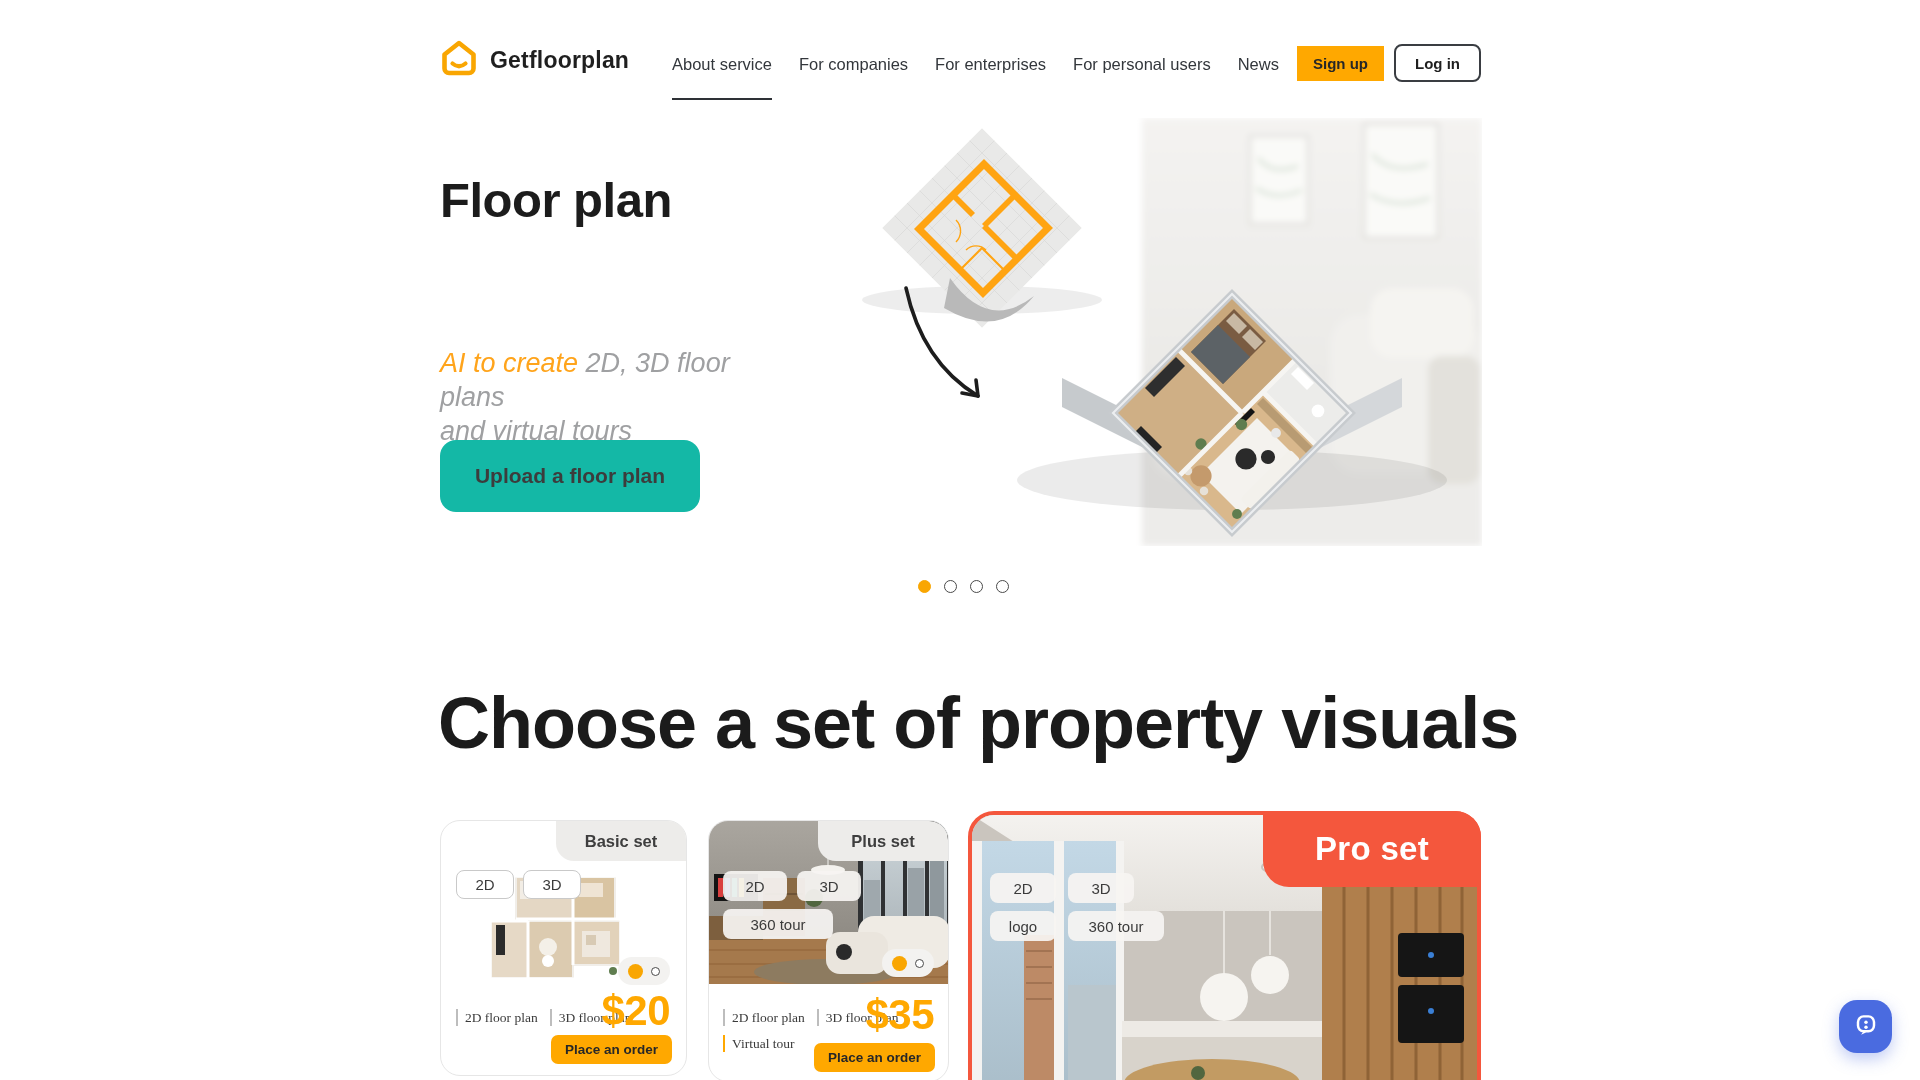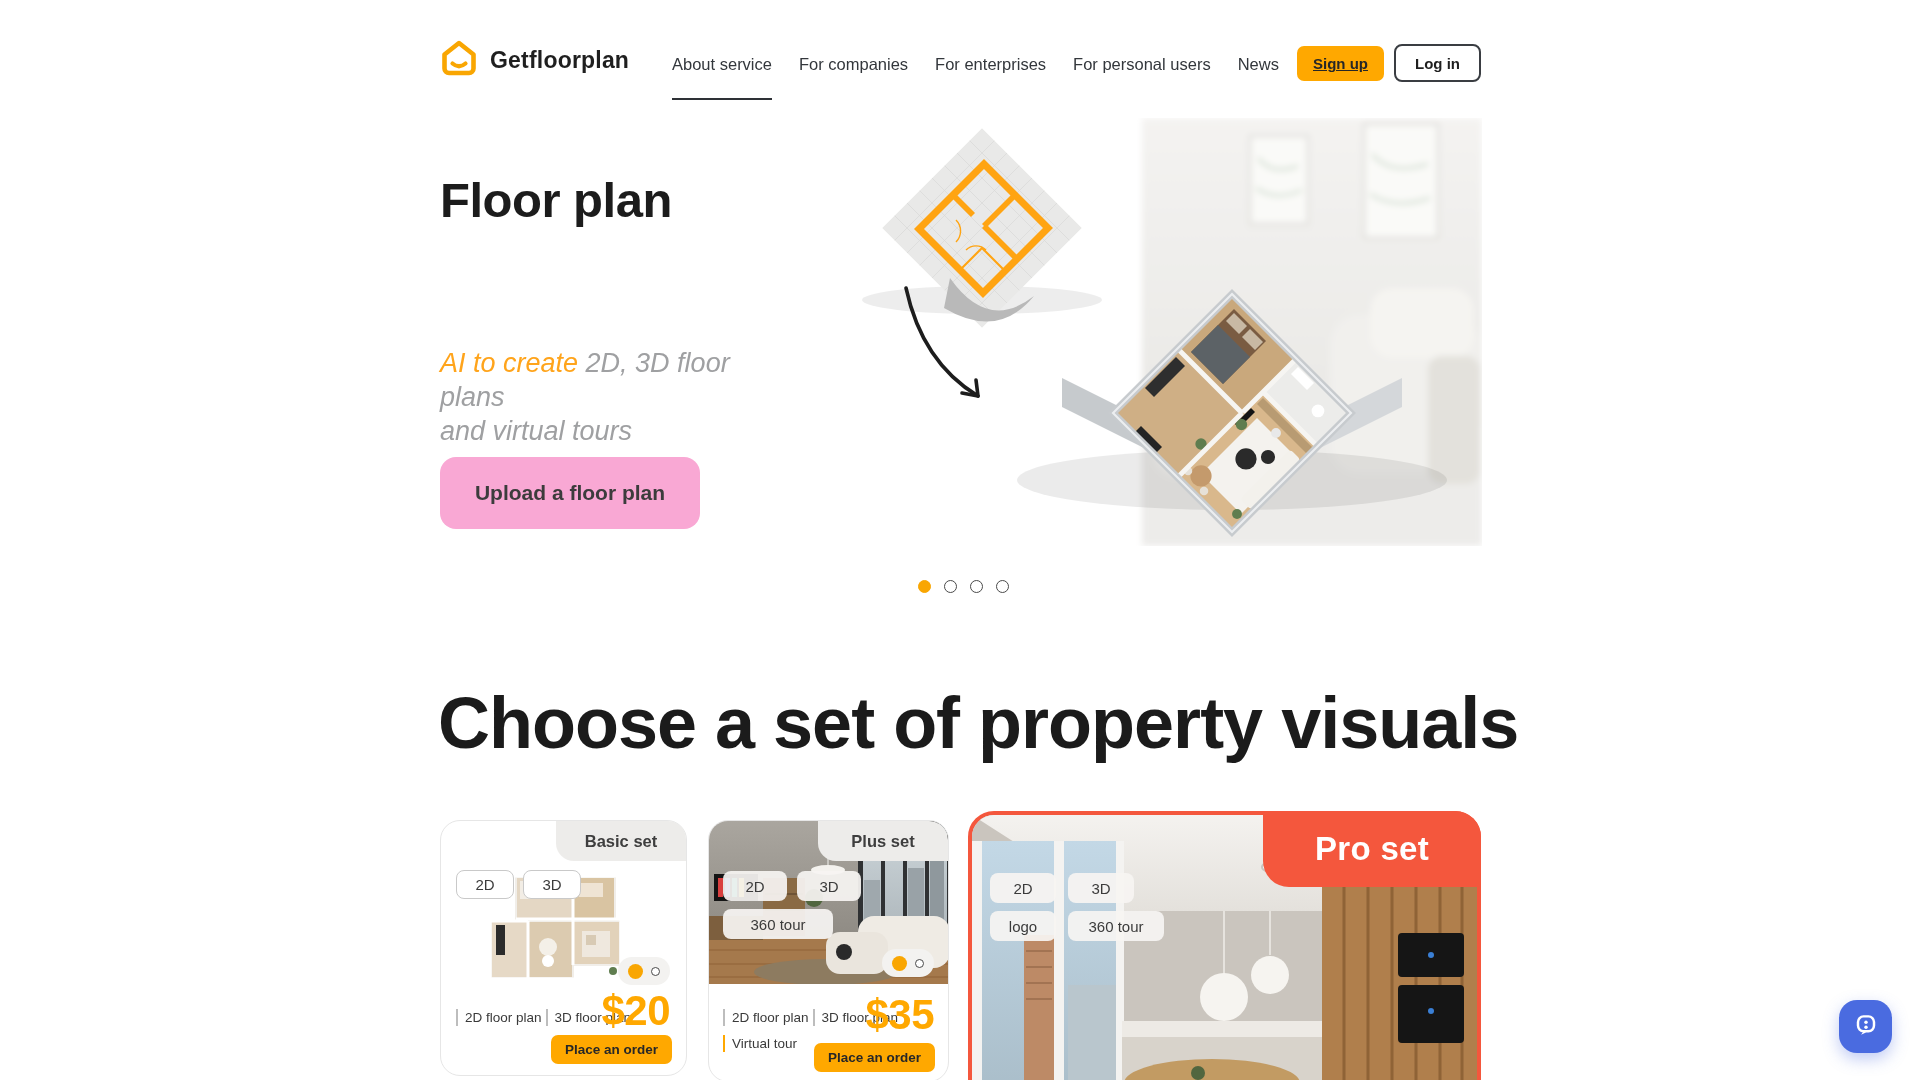--- a/index.html
+++ b/index.html
@@ -8,32 +8,32 @@
   .abs { position:absolute; }
 
   
   .header { position:absolute; left:0; top:0; width:1692px; height:100px; background:#fff; }
   .brand { position:absolute; left:440px; top:40px; display:flex; align-items:center; gap:12px; cursor:pointer; }
   .brand-name { font-size:23px; font-weight:700; color:#1f1f1f; letter-spacing:.2px; }
   .nav { position:absolute; left:672px; top:55px; display:flex; gap:27px; align-items:flex-start; }
   .nav-item { font-size:16.5px; color:#33373c; cursor:pointer; padding-bottom:24px; white-space:nowrap; }
   .nav-item.active { border-bottom:2px solid #2e3136; }
   .btn-signup { position:absolute; left:1297px; top:46px; width:87px; height:35px; background:#FFA800;
-                border:none; border-radius:7px; font-size:15px; font-weight:700; color:#272727;
-                font-family:inherit; cursor:pointer;text-decoration:underline; }
+                border:none; border-radius:0; font-size:15px; font-weight:700; color:#272727;
+                font-family:inherit; cursor:pointer; }
   .btn-login  { position:absolute; left:1394px; top:44px; width:87px; height:38px; background:#fff;
                 border:2px solid #3a3d42; border-radius:8px; font-size:15px; font-weight:700; color:#1f1f1f;
                 font-family:inherit; cursor:pointer; }
 
   
   .hero-title { position:absolute; left:440px; top:168px; font-size:49px; line-height:64px;
                 font-weight:800; color:#1c1c1c; letter-spacing:-.5px; }
   .hero-sub { position:absolute; left:440px; top:346px; width:360px; font-size:27px; line-height:34px; color:#9fa0a2;font-style:italic; }
   .hero-sub .hl { color:#FFA41B; }
-  .btn-cta { position:absolute; left:440px; top:457px; width:260px; height:72px; background:#f9a8d4;
+  .btn-cta { position:absolute; left:440px; top:440px; width:260px; height:72px; background:#14b8a6;
              border:none; border-radius:16px; font-size:21px; font-weight:700; color:#3c3c3c;
              font-family:inherit; cursor:pointer; }
   .hero-visual { position:absolute; left:822px; top:118px; width:660px; height:428px; }
   .dots { position:absolute; left:918px; top:580px; display:flex; gap:13px; }
   .dot { width:13px; height:13px; border-radius:50%; border:1.5px solid #4a4a4a; background:#fff; cursor:pointer; }
   .dot.active { background:#F9A602; border-color:#F9A602; }
 
   
   .section-title { position:absolute; left:438px; top:682px; font-size:72px; font-weight:800;
                    color:#1b1b1b; letter-spacing:-1px; }
@@ -54,21 +54,21 @@
   .pill { display:flex; align-items:center; justify-content:center; font-size:15px; color:#3b3b3b;
           border-radius:8px; cursor:pointer; z-index:3; position:absolute;margin-top:36px; }
   .pill-outline { background:#fff; border:1px solid #c9c9c9; }
   .pill-glass { background:rgba(246,244,242,.93); border:none; }
 
   .pager { position:absolute; display:flex; align-items:center; gap:8px; background:#F3F2F0;
            border-radius:15px; padding:0 10px; height:28px; z-index:3; }
   .pager .d1 { width:15px; height:15px; border-radius:50%; background:#F9A602; cursor:pointer; }
   .pager .d2 { width:9px; height:9px; border-radius:50%; background:#fff; border:1.5px solid #4a4a4a; cursor:pointer; }
 
-  .features { position:absolute; display:flex; gap:4px; }
+  .features { position:absolute; display:flex; gap:12px;font-family:Liberation Serif, serif; }
   .feature { font-size:13.5px; color:#3a3a3a; border-left:2px solid #bdbdbd; padding-left:7px; line-height:17px; white-space:nowrap; }
   .feature.accent { border-left-color:#FFA800; }
   .price { position:absolute; font-size:42px; font-weight:800; color:#FFA800; letter-spacing:-.5px; }
   .btn-order { position:absolute; height:29px; padding:0 14px; background:#FFA800; border:none; border-radius:7px;
                font-size:13.5px; font-weight:700; color:#272727; font-family:inherit; cursor:pointer; }
 
   .photo-wrap2 { position:absolute; inset:-1px -1px auto -1px; height:164px; border-radius:18px 18px 0 0; overflow:hidden; }
   .photo-wrap3 { position:absolute; inset:0; border-radius:22px; overflow:hidden; }
 
   

